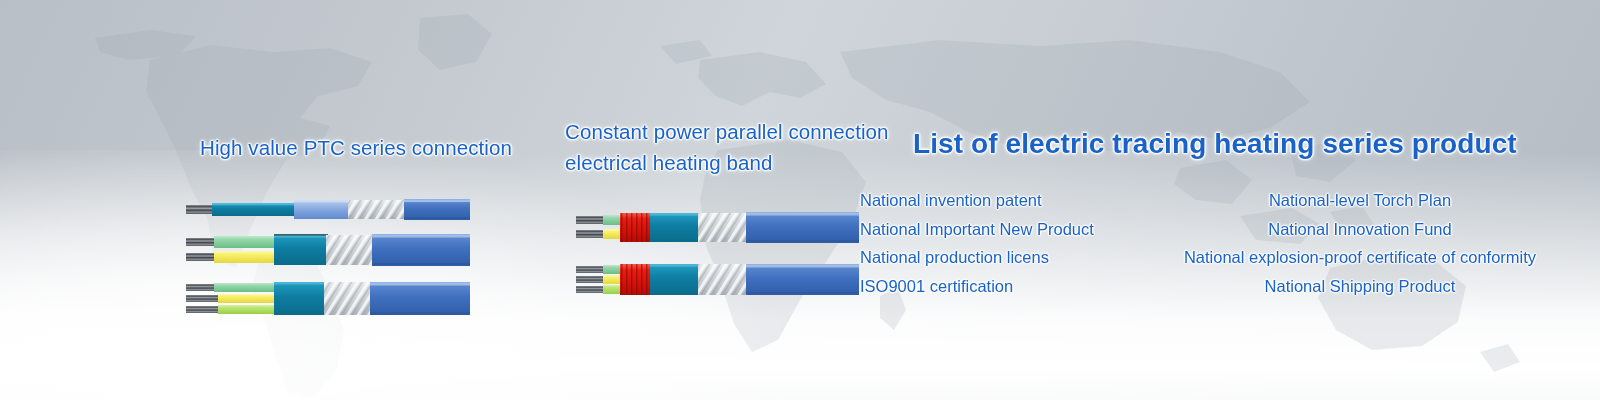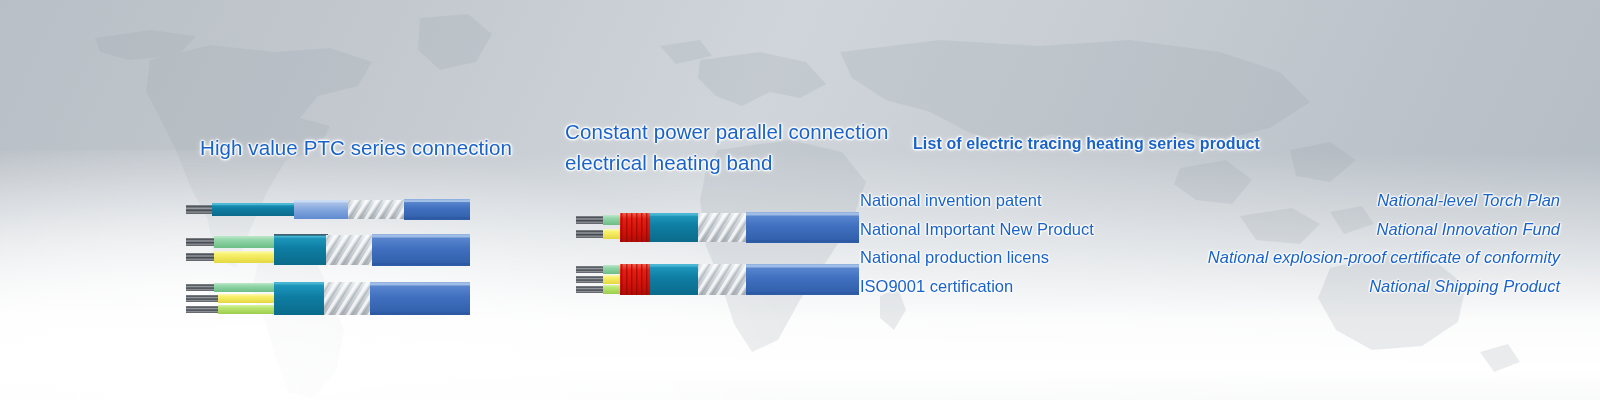--- a/index.html
+++ b/index.html
@@ -28,33 +28,33 @@
     position:absolute;
     color:#1a62c8;
     letter-spacing:.1px;
     text-shadow:
       0 0 2px #fff, 0 0 3px #fff, 1px 0 2px #fff, -1px 0 2px #fff,
       0 1px 2px #fff, 0 -1px 2px #fff, 0 0 6px rgba(255,255,255,.9);
     white-space:nowrap;
   }
   #hd1{left:200px;top:132px;font-size:20.5px;line-height:31px;}
   #hd2{left:565px;top:116px;font-size:20.5px;line-height:31px;}
-  #rt-title{left:913px;top:128px;font-size:16px;font-weight:bold;line-height:32px;}
+  #rt-title{left:913px;top:128px;font-size:28px;font-weight:bold;line-height:32px;}
 
   #cert-grid{
     position:absolute;left:860px;top:186px;width:700px;
     display:grid;grid-template-columns:268px 1fr;
     column-gap:32px;row-gap:0px;
   }
   .cert{
     color:#1a62c8;font-size:16.5px;line-height:28.5px;white-space:nowrap;
     text-shadow:0 0 2px #fff,0 0 3px #fff,1px 0 2px #fff,-1px 0 2px #fff,0 1px 2px #fff,0 -1px 2px #fff;
   }
   .cert.r{}
-  .cert.l{text-align:right;font-style:italic;}
+  .cert.l{text-align:center;}
 
   
   .cable{position:absolute;}
   .cable svg{display:block;}
 </style>
 </head>
 <body>
 
 <div id="stage">
 

